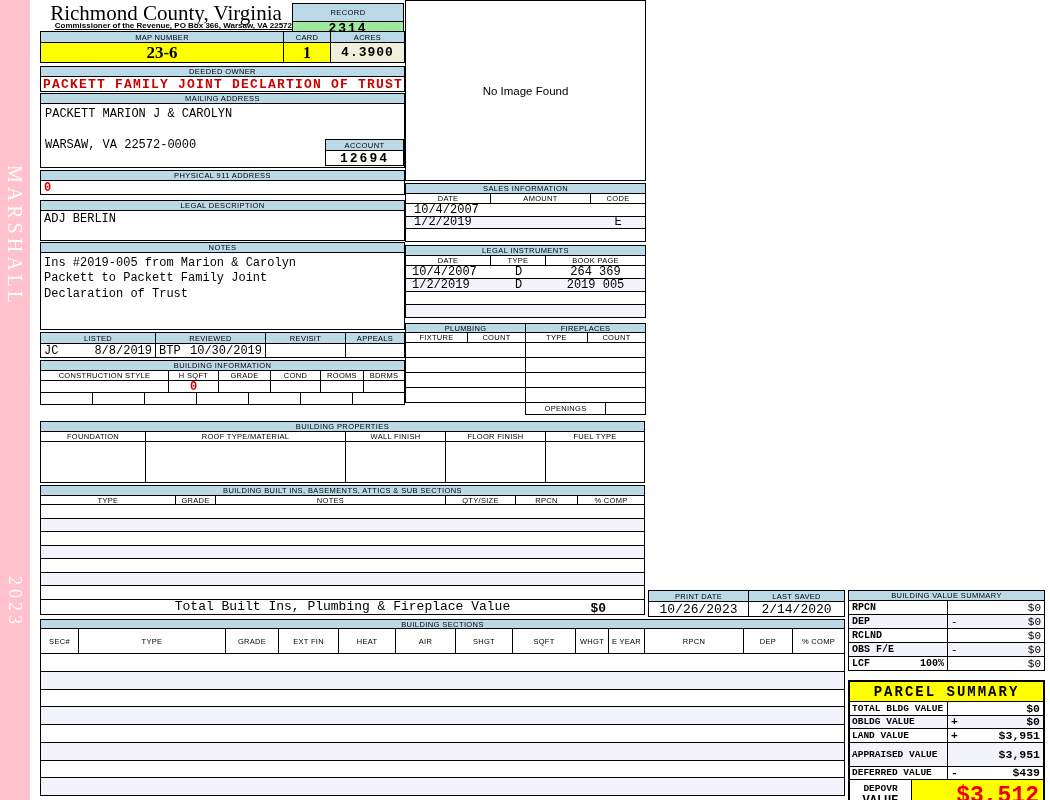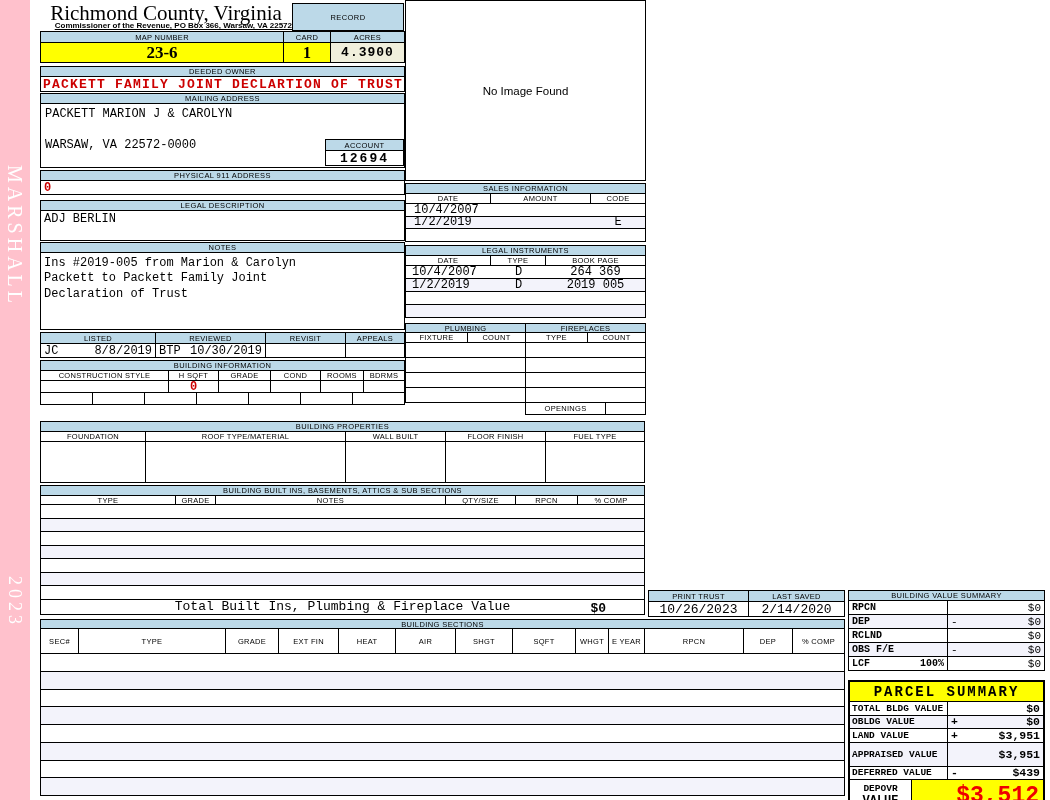--- a/index.html
+++ b/index.html
@@ -37,21 +37,21 @@
 
   <div class="strip">
     <div class="vtext" style="left:3px;top:165px;font-size:20px">MARSHALL</div>
     <div class="vtext" style="left:4px;top:576px;font-size:18px">2023</div>
   </div>
 
   <div class="abs" style="left:40px;top:1px;width:252px;height:20px;font-family:'Liberation Serif',serif;font-size:21px;text-align:center;white-space:nowrap">Richmond County, Virginia</div>
   <div class="abs" style="left:40px;top:21px;width:252px;font-size:8px;font-weight:bold;text-align:right;text-decoration:underline;white-space:nowrap">Commissioner of the Revenue, PO Box 366, Warsaw, VA 22572</div>
 
   <div class="abs" style="left:292px;top:3px;width:112px">
-    <div class="bar" style="height:28px">RECORD</div>
+    <div class="bar" style="height:19px">RECORD</div>
     <div class="mt boxed mono b cen" style="height:15px;display:flex;align-items:center;background:#9FE89F;font-size:13px;letter-spacing:2px">2314</div>
   </div>
 
   <div class="abs" style="left:40px;top:31px;width:365px">
     <div class="row cols hrow bluebg" style="height:12px">
       <div style="width:243px">MAP NUMBER</div>
       <div style="width:47px">CARD</div>
       <div style="flex:1">ACRES</div>
     </div>
     <div class="row cols mt" style="height:21px">
@@ -137,21 +137,21 @@
       <div style="width:52px"></div>
       <div style="flex:1"></div>
     </div>
   </div>
 
   <div class="abs" style="left:40px;top:421px;width:605px">
     <div class="bar" style="height:11px">BUILDING PROPERTIES</div>
     <div class="row cols hrow mt" style="height:11px">
       <div style="width:105px">FOUNDATION</div>
       <div style="width:200px">ROOF TYPE/MATERIAL</div>
-      <div style="width:100px">WALL BUILT</div>
+      <div style="width:100px">WALL FINISH</div>
       <div style="width:100px">FLOOR FINISH</div>
       <div style="flex:1">FUEL TYPE</div>
     </div>
     <div class="row cols mt" style="height:42px">
       <div style="width:105px"></div>
       <div style="width:200px"></div>
       <div style="width:100px"></div>
       <div style="width:100px"></div>
       <div style="flex:1"></div>
     </div>
@@ -263,21 +263,21 @@
     <div class="row mt alt" style="height:14.5px"></div>
     <div class="row mt" style="height:14.5px"></div>
     <div class="row mt" style="height:16px;position:relative">
       <div class="mono cen" style="width:100%;font-size:13px">Total Built Ins, Plumbing &amp; Fireplace Value</div>
       <div class="mono b abs" style="right:38px;top:1px;font-size:13px">$0</div>
     </div>
   </div>
 
   <div class="abs" style="left:648px;top:590px;width:197px">
     <div class="row cols hrow bluebg" style="height:12px">
-      <div style="width:100px">PRINT TRUST</div>
+      <div style="width:100px">PRINT DATE</div>
       <div style="flex:1">LAST SAVED</div>
     </div>
     <div class="row cols mt" style="height:16px">
       <div class="mono cen" style="width:100px;font-size:13px">10/26/2023</div>
       <div class="mono cen" style="flex:1;font-size:13px">2/14/2020</div>
     </div>
   </div>
 
   <div class="abs" style="left:40px;top:619px;width:805px">
     <div class="bar" style="height:10px">BUILDING SECTIONS</div>

